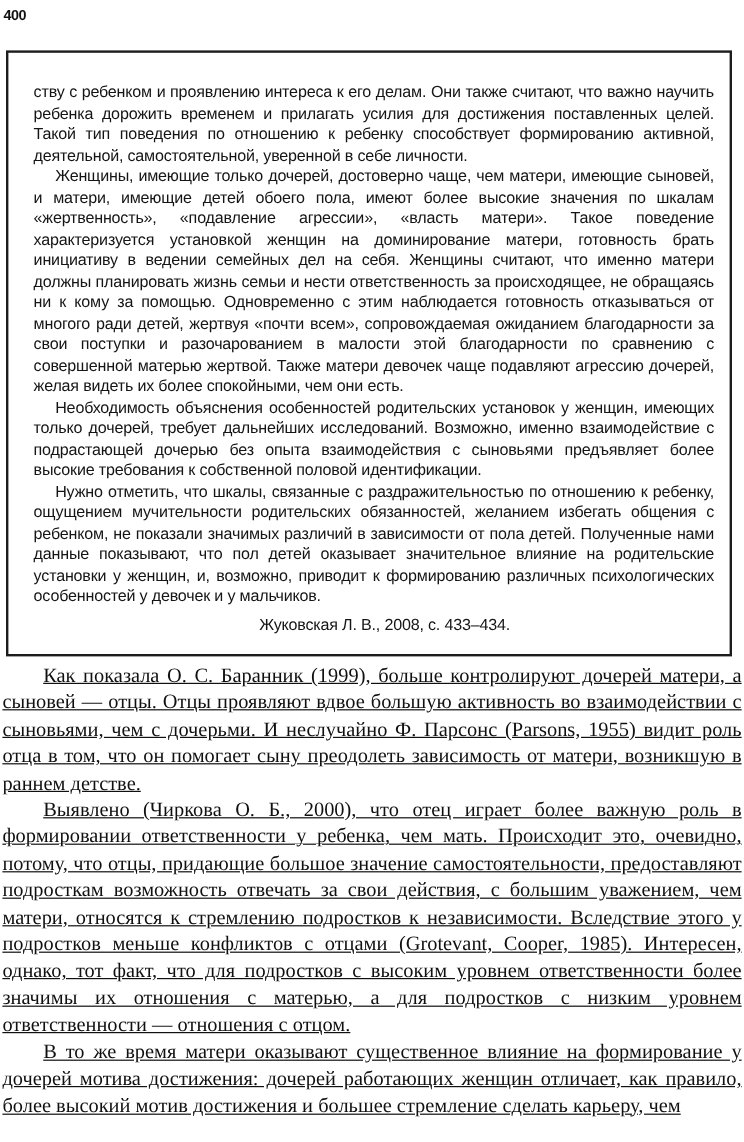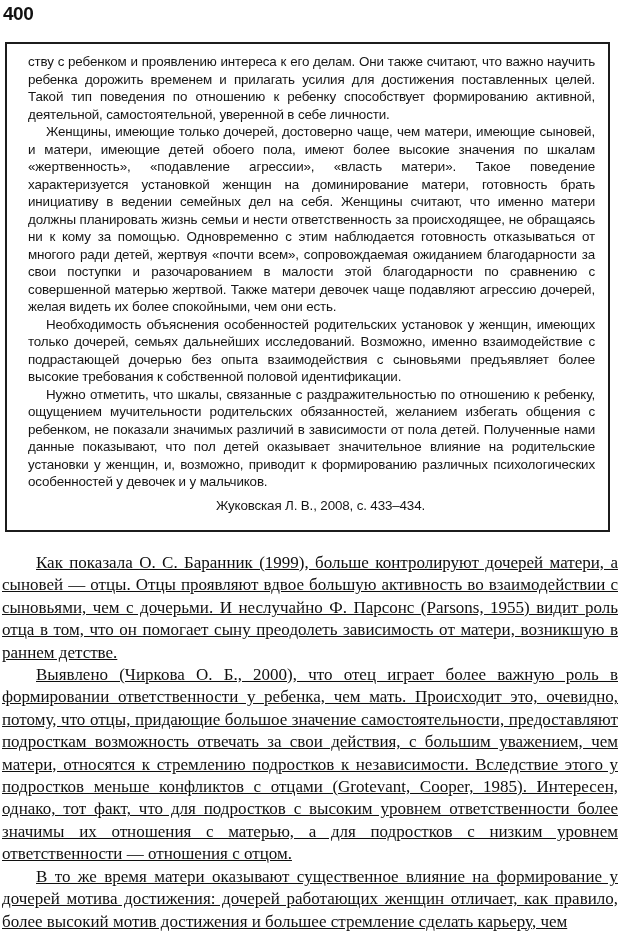--- a/index.html
+++ b/index.html
@@ -22,21 +22,21 @@
     left: 0;
     width: 620px;
     height: 26px;
   }
   .page-number {
     position: absolute;
     left: 3px;
     top: 0;
     font-family: "Liberation Sans", sans-serif;
     font-weight: 900;
-    font-size: 19px;
+    font-size: 12px;
     letter-spacing: -0.5px;
     line-height: 19px;
     color: #111;
   }
   .section-title {
     position: absolute;
     left: 47px;
     top: 2px;
     right: 0;
     font-family: "Liberation Sans", sans-serif;
@@ -48,21 +48,21 @@
     padding-bottom: 3px;
   }
   
   .quote-box {
     position: absolute;
     top: 42px;
     left: 5px;
     width: 605px;
     box-sizing: border-box;
     border: 2px solid #1c1c1c;
-    padding: 9px 13px 16px 21px;
+    padding: 24px 13px 16px 21px;
     font-family: "Liberation Sans", sans-serif;
     font-size: 13.4px;
     line-height: 17.5px;
     letter-spacing: -0.15px;
     color: #151515;
   }
   .quote-box p {
     margin: 0;
     text-align: justify;
     text-indent: 18px;
@@ -95,21 +95,21 @@
 </head>
 <body>
 
 <div class="header">
   <span class="page-number">400</span>
 </div>
 
 <div class="quote-box">
   <p class="no-indent">ству с ребенком и проявлению интереса к его делам. Они также считают, что важно научить ребенка дорожить временем и прилагать усилия для достижения поставленных целей. Такой тип поведения по отношению к ребенку способствует формированию активной, деятельной, самостоятельной, уверенной в себе личности.</p>
   <p>Женщины, имеющие только дочерей, достоверно чаще, чем матери, имеющие сыновей, и матери, имеющие детей обоего пола, имеют более высокие значения по шкалам «жертвенность», «подавление агрессии», «власть матери». Такое поведение характеризуется установкой женщин на доминирование матери, готовность брать инициативу в ведении семейных дел на себя. Женщины считают, что именно матери должны планировать жизнь семьи и нести ответственность за происходящее, не обращаясь ни к кому за помощью. Одновременно с этим наблюдается готовность отказываться от многого ради детей, жертвуя «почти всем», сопровождаемая ожиданием благодарности за свои поступки и разочарованием в малости этой благодарности по сравнению с совершенной матерью жертвой. Также матери девочек чаще подавляют агрессию дочерей, желая видеть их более спокойными, чем они есть.</p>
-  <p>Необходимость объяснения особенностей родительских установок у женщин, имеющих только дочерей, семьях дальнейших исследований. Возможно, именно взаимодействие с подрастающей дочерью без опыта взаимодействия с сыновьями предъявляет более высокие требования к собственной половой идентификации.</p>
+  <p>Необходимость объяснения особенностей родительских установок у женщин, имеющих только дочерей, требует дальнейших исследований. Возможно, именно взаимодействие с подрастающей дочерью без опыта взаимодействия с сыновьями предъявляет более высокие требования к собственной половой идентификации.</p>
   <p>Нужно отметить, что шкалы, связанные с раздражительностью по отношению к ребенку, ощущением мучительности родительских обязанностей, желанием избегать общения с ребенком, не показали значимых различий в зависимости от пола детей. Полученные нами данные показывают, что пол детей оказывает значительное влияние на родительские установки у женщин, и, возможно, приводит к формированию различных психологических особенностей у девочек и у мальчиков.</p>
   <p class="citation">Жуковская Л. В., 2008, с. 433–434.</p>
 </div>
 
 <div class="body-text">
   <p>Как показала О. С. Баранник (1999), больше контролируют дочерей матери, а сыновей — отцы. Отцы проявляют вдвое большую активность во взаимодействии с сыновьями, чем с дочерьми. И неслучайно Ф. Парсонс (Parsons, 1955) видит роль отца в том, что он помогает сыну преодолеть зависимость от матери, возникшую в раннем детстве.</p>
   <p>Выявлено (Чиркова О. Б., 2000), что отец играет более важную роль в формировании ответственности у ребенка, чем мать. Происходит это, очевидно, потому, что отцы, придающие большое значение самостоятельности, предоставляют подросткам возможность отвечать за свои действия, с большим уважением, чем матери, относятся к стремлению подростков к независимости. Вследствие этого у подростков меньше конфликтов с отцами (Grotevant, Cooper, 1985). Интересен, однако, тот факт, что для подростков с высоким уровнем ответственности более значимы их отношения с матерью, а для подростков с низким уровнем ответственности — отношения с отцом.</p>
   <p>В то же время матери оказывают существенное влияние на формирование у дочерей мотива достижения: дочерей работающих женщин отличает, как правило, более высокий мотив достижения и большее стремление сделать карьеру, чем</p>
 </div>
 

